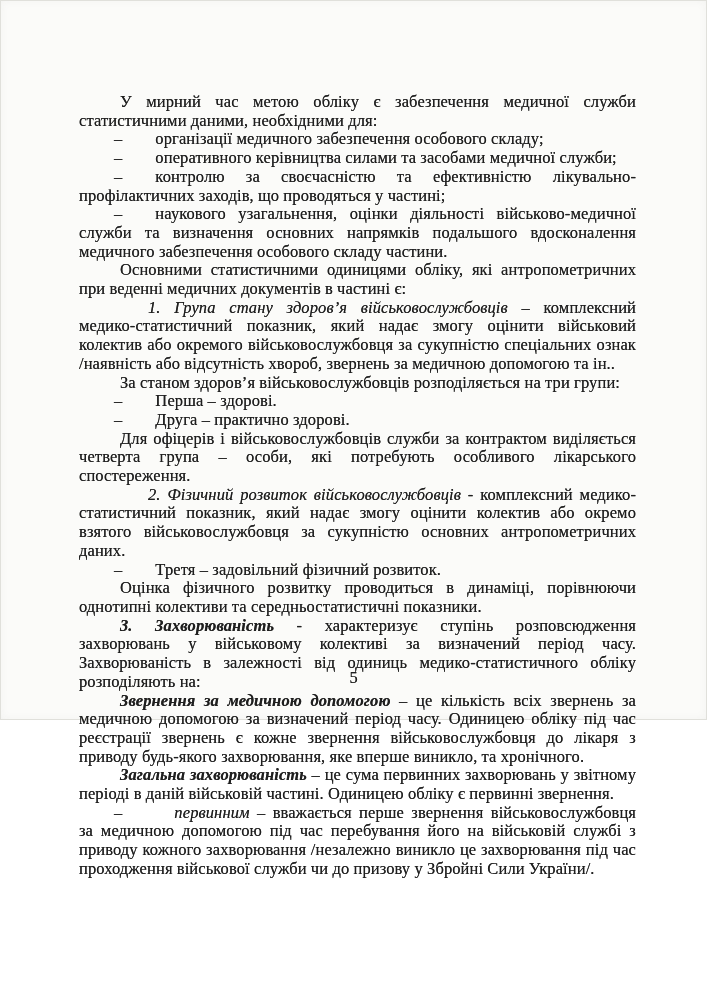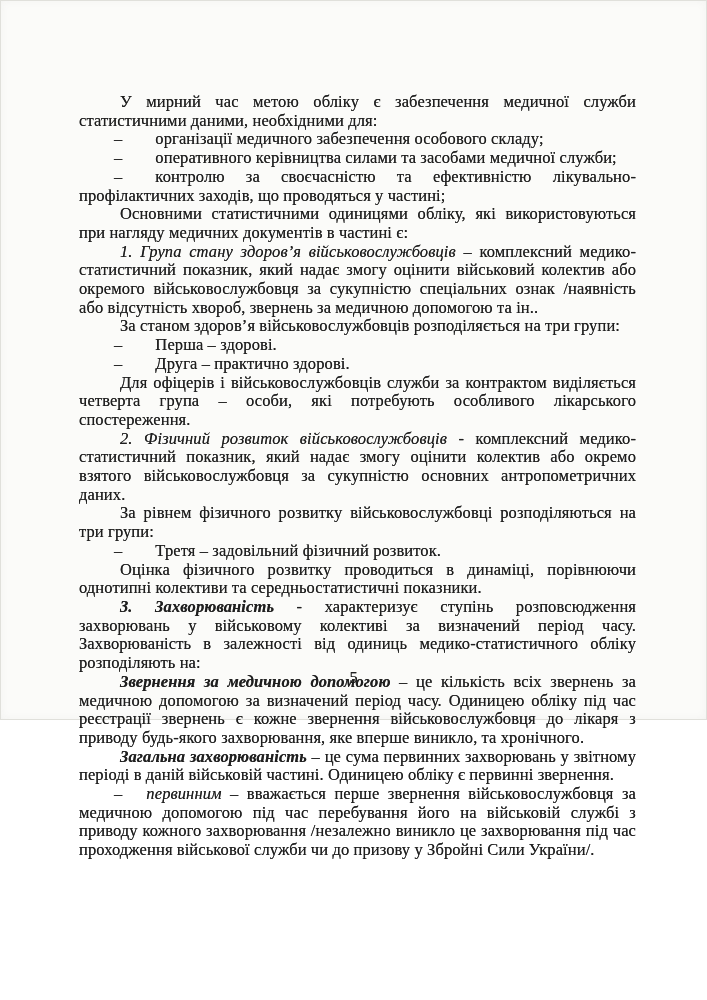--- a/index.html
+++ b/index.html
@@ -22,21 +22,21 @@
     left:79px;top:93px;width:557px;
     font-size:16.5px;line-height:18.7px;
     text-align:justify;
     text-shadow:0 0 0.45px rgba(25,25,25,0.8);
     letter-spacing:0.1px;
   }
   .para{text-indent:41px;}
   .li{text-indent:35px;}
   .gap{display:inline-block;width:33px;}
   .gap-sm{display:inline-block;width:24px;}
-  .term-i{font-style:italic;}
+  .term-i{font-style:italic;margin-left:28px;}
   .term-bi{font-style:italic;font-weight:bold;}
   .dash{font-style:normal;}
   .page-number{
     position:absolute;
     left:0;right:0;bottom:33px;
     text-align:center;
     font-size:16.5px;line-height:19px;
     text-shadow:0 0 0.45px rgba(25,25,25,0.8);
   }
 </style>
@@ -47,37 +47,37 @@
   <div class="text-block">
 
     <p class="para"><span>У мирний час метою обліку є забезпечення медичної служби статистичними даними, необхідними для:</span></p>
 
     <p class="li"><span class="dash">–</span><span class="gap"></span><span>організації медичного забезпечення особового складу;</span></p>
 
     <p class="li"><span class="dash">–</span><span class="gap"></span><span>оперативного керівництва силами та засобами медичної служби;</span></p>
 
     <p class="li"><span class="dash">–</span><span class="gap"></span><span>контролю за своєчасністю та ефективністю лікувально-профілактичних заходів, що проводяться у частині;</span></p>
 
+    <p class="li"><span class="dash">–</span><span class="gap"></span><span>наукового узагальнення, оцінки діяльності військово-медичної служби та визначення основних напрямків подальшого вдосконалення медичного забезпечення особового складу частини.</span></p>
 
-    <p class="para"><span>Основними статистичними одиницями обліку, які використовуються при нагляду медичних документів в частині є:</span></p>
+    <p class="para"><span>Основними статистичними одиницями обліку, які антропометричних при веденні медичних документів в частині є:</span></p>
 
     <p class="para"><span class="term-i">1. Група стану здоров’я військовослужбовців</span><span> – комплексний медико-статистичний показник, який надає змогу оцінити військовий колектив або окремого військовослужбовця за сукупністю спеціальних ознак /наявність або відсутність хвороб, звернень за медичною допомогою та ін..</span></p>
 
     <p class="para"><span>За станом здоров’я військовослужбовців розподіляється на три групи:</span></p>
 
     <p class="li"><span class="dash">–</span><span class="gap"></span><span>Перша – здорові.</span></p>
 
     <p class="li"><span class="dash">–</span><span class="gap"></span><span>Друга – практично здорові.</span></p>
 
 
     <p class="para"><span>Для офіцерів і військовослужбовців служби за контрактом виділяється четверта група – особи, які потребують особливого лікарського спостереження.</span></p>
 
     <p class="para"><span class="term-i">2. Фізичний розвиток військовослужбовців</span><span> - комплексний медико-статистичний показник, який надає змогу оцінити колектив або окремо взятого військовослужбовця за сукупністю основних антропометричних даних.</span></p>
 
-    <p class="para"><span>За рівнем фізичного розвитку військовослужбовці розподіляються на три групи:</span></p>
 
 
     <p class="li"><span class="dash">–</span><span class="gap"></span><span>Третя – задовільний фізичний розвиток.</span></p>
 
 
     <p class="para"><span>Оцінка фізичного розвитку проводиться в динаміці, порівнюючи однотипні колективи та середньостатистичні показники.</span></p>
 
     <p class="para"><span class="term-bi">3. Захворюваність</span><span> - характеризує ступінь розповсюдження захворювань у військовому колективі за визначений період часу. Захворюваність в залежності від одиниць медико-статистичного обліку розподіляють на:</span></p>
 
     <p class="para"><span class="term-bi">Звернення за медичною допомогою</span><span> – це кількість всіх звернень за медичною допомогою за визначений період часу. Одиницею обліку під час реєстрації звернень є кожне звернення військовослужбовця до лікаря з приводу будь-якого захворювання, яке вперше виникло, та хронічного.</span></p>

